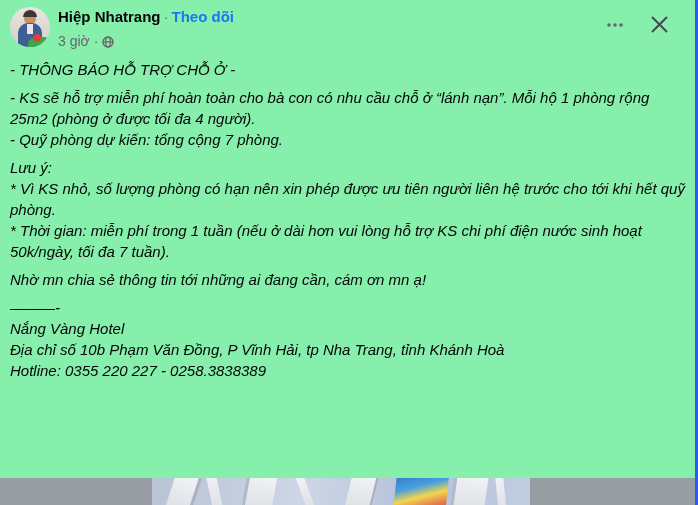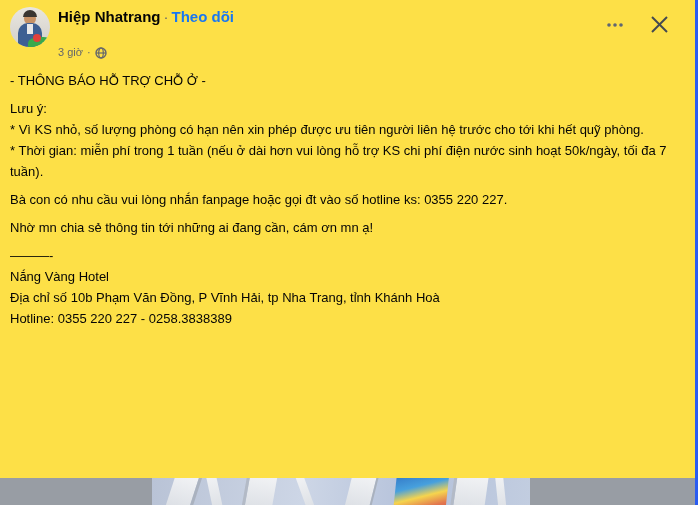--- a/index.html
+++ b/index.html
@@ -3,21 +3,21 @@
 <meta charset="utf-8">
 <style>
   * { margin: 0; padding: 0; box-sizing: border-box; }
   html, body { background: #fff; }
   body { font-family: "Liberation Sans", "DejaVu Sans", sans-serif; }
 
   .page {
     position: relative;
     width: 698px;
     height: 505px;
-    background: #fde047;
+    background: #86efac;
     overflow: hidden;
     border-right: 3px solid #2a5cf0;
   }
 
   
   .post-header {
     display: flex;
     align-items: flex-start;
     padding: 7px 10px 4px 10px;
   }
@@ -35,36 +35,37 @@
   .avatar .suit  { position:absolute; left:8px;  top:16px; width:24px; height:24px; border-radius:10px 10px 0 0; background:#3e5f93; }
   .avatar .shirt { position:absolute; left:17px; top:17px; width:6px;  height:10px; background:#e8e8ea; }
   .avatar .green { position:absolute; left:18px; top:30px; width:22px; height:12px; border-radius:50% 30% 0 0; background:#3aa94b; }
   .avatar .heart { position:absolute; left:23px; top:27px; width:8px;  height:8px;  border-radius:50%; background:#e1403a; }
 
   .header-info { margin-left: 8px; flex: 1 1 auto; }
   .name-row { font-size: 15px; line-height: 20px; font-weight: bold; color: #050505; }
   .name-row .author { cursor: pointer; }
   .name-row .dot { color: #65676b; font-weight: normal; padding: 0 3px; }
   .name-row .follow { color: #1877f2; cursor: pointer; }
-  .meta-row { display: flex; align-items: center; font-size: 11px; line-height: 17px; color: #65676b; margin-top: 17px; }
+  .meta-row { display: flex; align-items: center; font-size: 14px; line-height: 17px; color: #65676b; margin-top: 6px; }
   .meta-row .timestamp { cursor: pointer; }
   .meta-row .dot { padding: 0 4px; }
   .globe { display: inline-block; width: 12px; height: 12px; }
   .globe svg { display: block; }
 
   .header-actions { display: flex; align-items: center; gap: 22px; padding: 6px 14px 0 0; }
   .icon-btn { background: none; border: none; cursor: pointer; padding: 2px; line-height: 0; }
   .ellipsis svg, .close svg { display: block; }
 
   
   .post-text {
     padding: 5px 10px 0 10px;
-    font-size: 13px;
+    font-size: 15px;
     line-height: 21px;
     color: #050505;
+    font-style: italic;
   }
   .para { white-space: pre-line; margin-bottom: 7px; }
   .para:last-child { margin-bottom: 0; }
 
   
   .attachment {
     position: absolute;
     left: 0; right: 0; bottom: 0;
     height: 27px;
     background: #989da4;
@@ -136,24 +137,25 @@
         <svg width="19" height="19" viewBox="0 0 19 19">
           <line x1="2" y1="2" x2="17" y2="17" stroke="#444950" stroke-width="2"></line>
           <line x1="17" y1="2" x2="2" y2="17" stroke="#444950" stroke-width="2"></line>
         </svg>
       </button>
     </div>
   </div>
 
   <div class="post-text">
       <div class="para">- THÔNG BÁO HỖ TRỢ CHỖ Ở -</div>
+      <div class="para">- KS sẽ hỗ trợ miễn phí hoàn toàn cho bà con có nhu cầu chỗ ở “lánh nạn”. Mỗi hộ 1 phòng rộng 25m2 (phòng ở được tối đa 4 người).
+- Quỹ phòng dự kiến: tổng cộng 7 phòng.</div>
       <div class="para">Lưu ý:
 * Vì KS nhỏ, số lượng phòng có hạn nên xin phép được ưu tiên người liên hệ trước cho tới khi hết quỹ phòng.
 * Thời gian: miễn phí trong 1 tuần (nếu ở dài hơn vui lòng hỗ trợ KS chi phí điện nước sinh hoạt 50k/ngày, tối đa 7 tuần).</div>
-      <div class="para">Bà con có nhu cầu vui lòng nhắn fanpage hoặc gọi đt vào số hotline ks: 0355 220 227.</div>
       <div class="para">Nhờ mn chia sẻ thông tin tới những ai đang cần, cám ơn mn ạ!</div>
       <div class="para">———-
 Nắng Vàng Hotel
 Địa chỉ số 10b Phạm Văn Đồng, P Vĩnh Hải, tp Nha Trang, tỉnh Khánh Hoà
 Hotline: 0355 220 227 - 0258.3838389</div>
     </div>
 
   <div class="attachment">
     <div class="photo">
       <div class="beam b1"></div>

